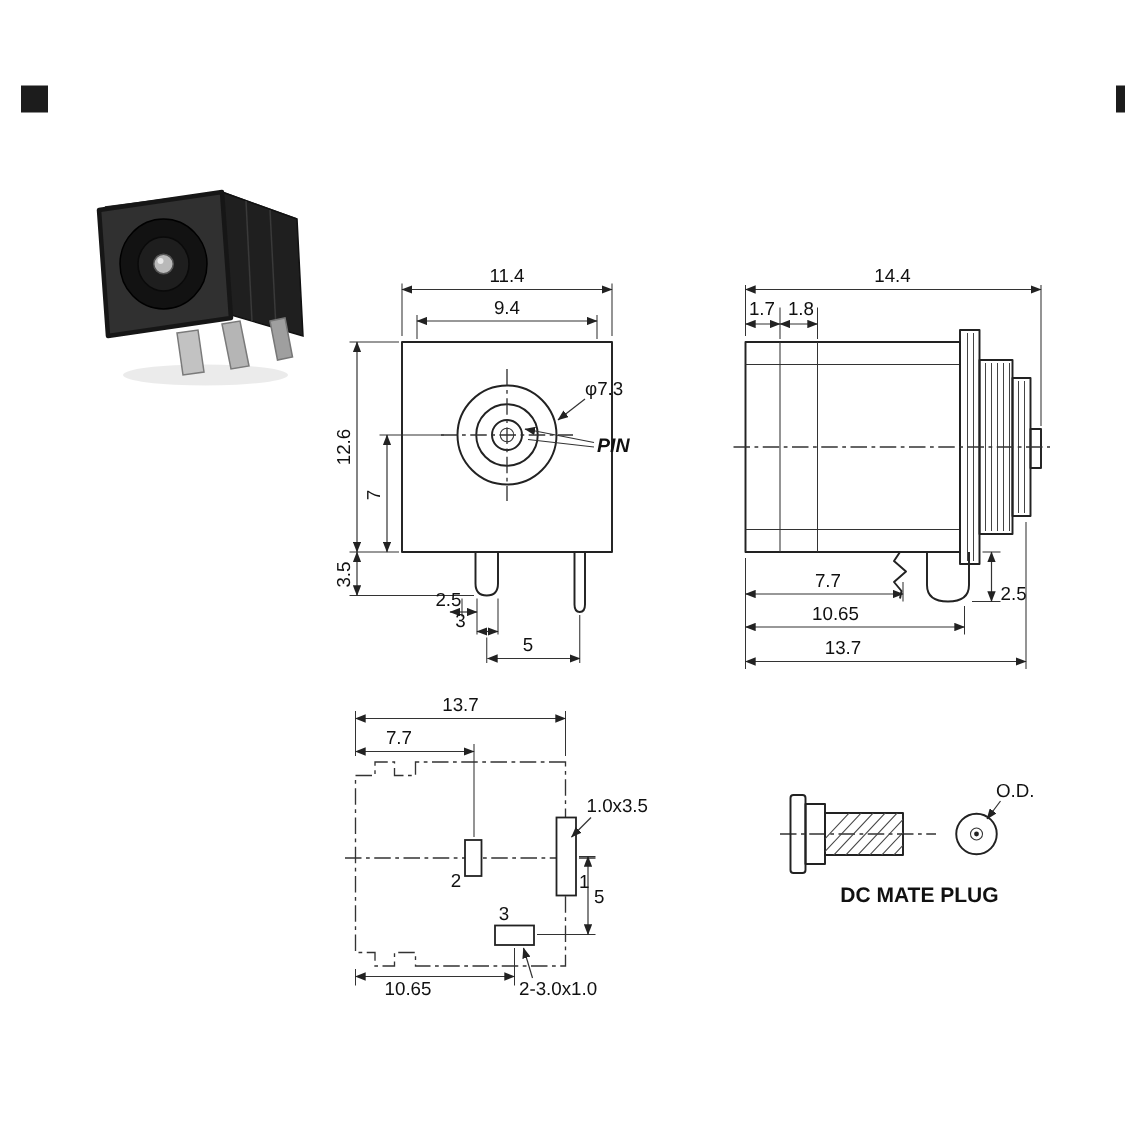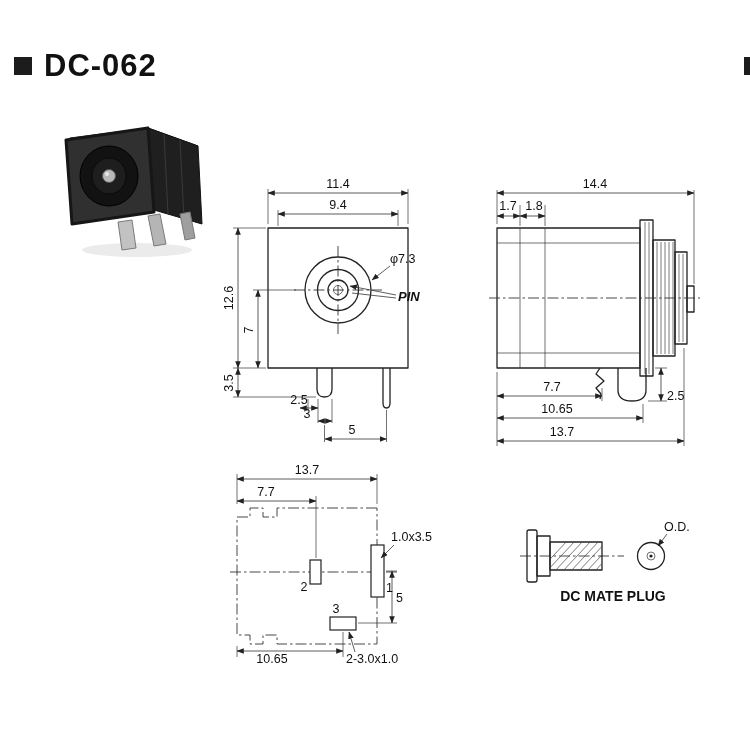--- a/index.html
+++ b/index.html
@@ -22,21 +22,20 @@
   .tb{font-weight:bold;font-size:14px;}
   .pad{fill:#fff;stroke:#222;stroke-width:1.2;}
 </style>
 </head>
 <body>
 
 <div id="page">
 
   <div id="hdr">
     <div id="bullet"></div>
-    <h1 id="title">DC-062</h1>
     <div id="bullet-right"></div>
   </div>
 
   <svg width="750" height="750" viewBox="0 0 750 750">
     <defs>
       <marker id="arr" markerWidth="9" markerHeight="7" refX="8.5" refY="3.5" orient="auto-start-reverse">
         <path d="M0,0 L9,3.5 L0,7 Z" fill="#222"></path>
       </marker>
       <clipPath id="bc">
           <rect x="550" y="542" width="52" height="28"></rect>

